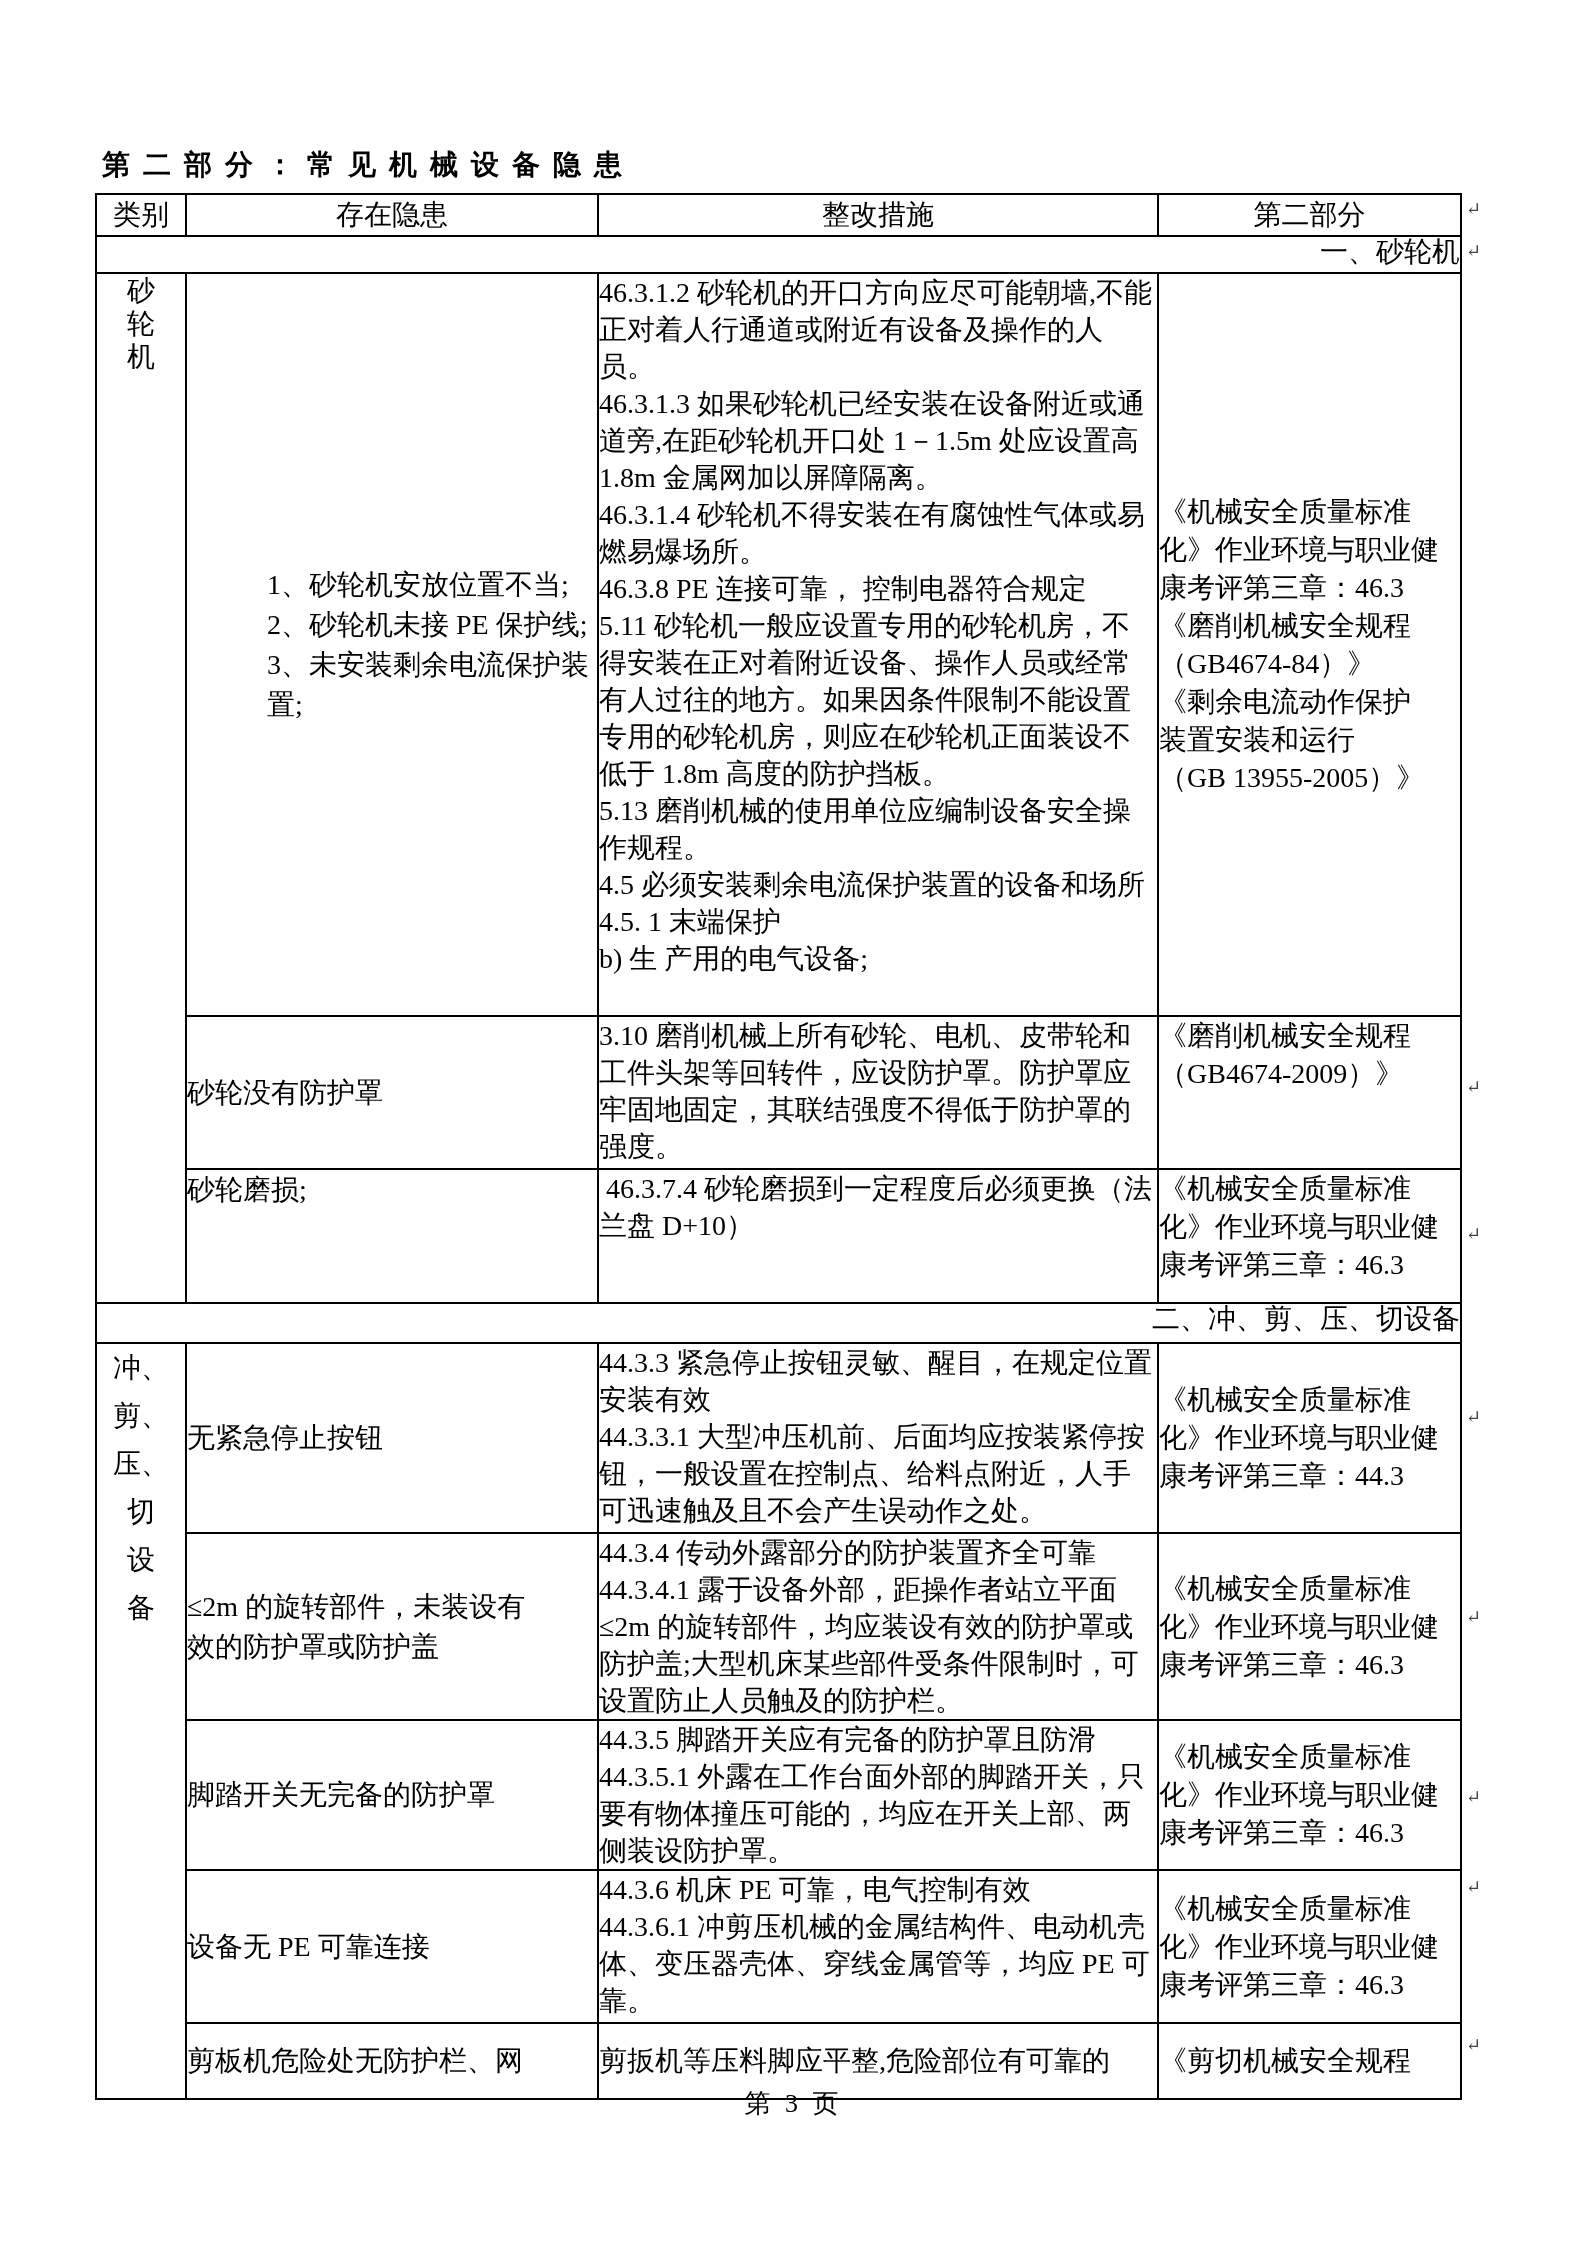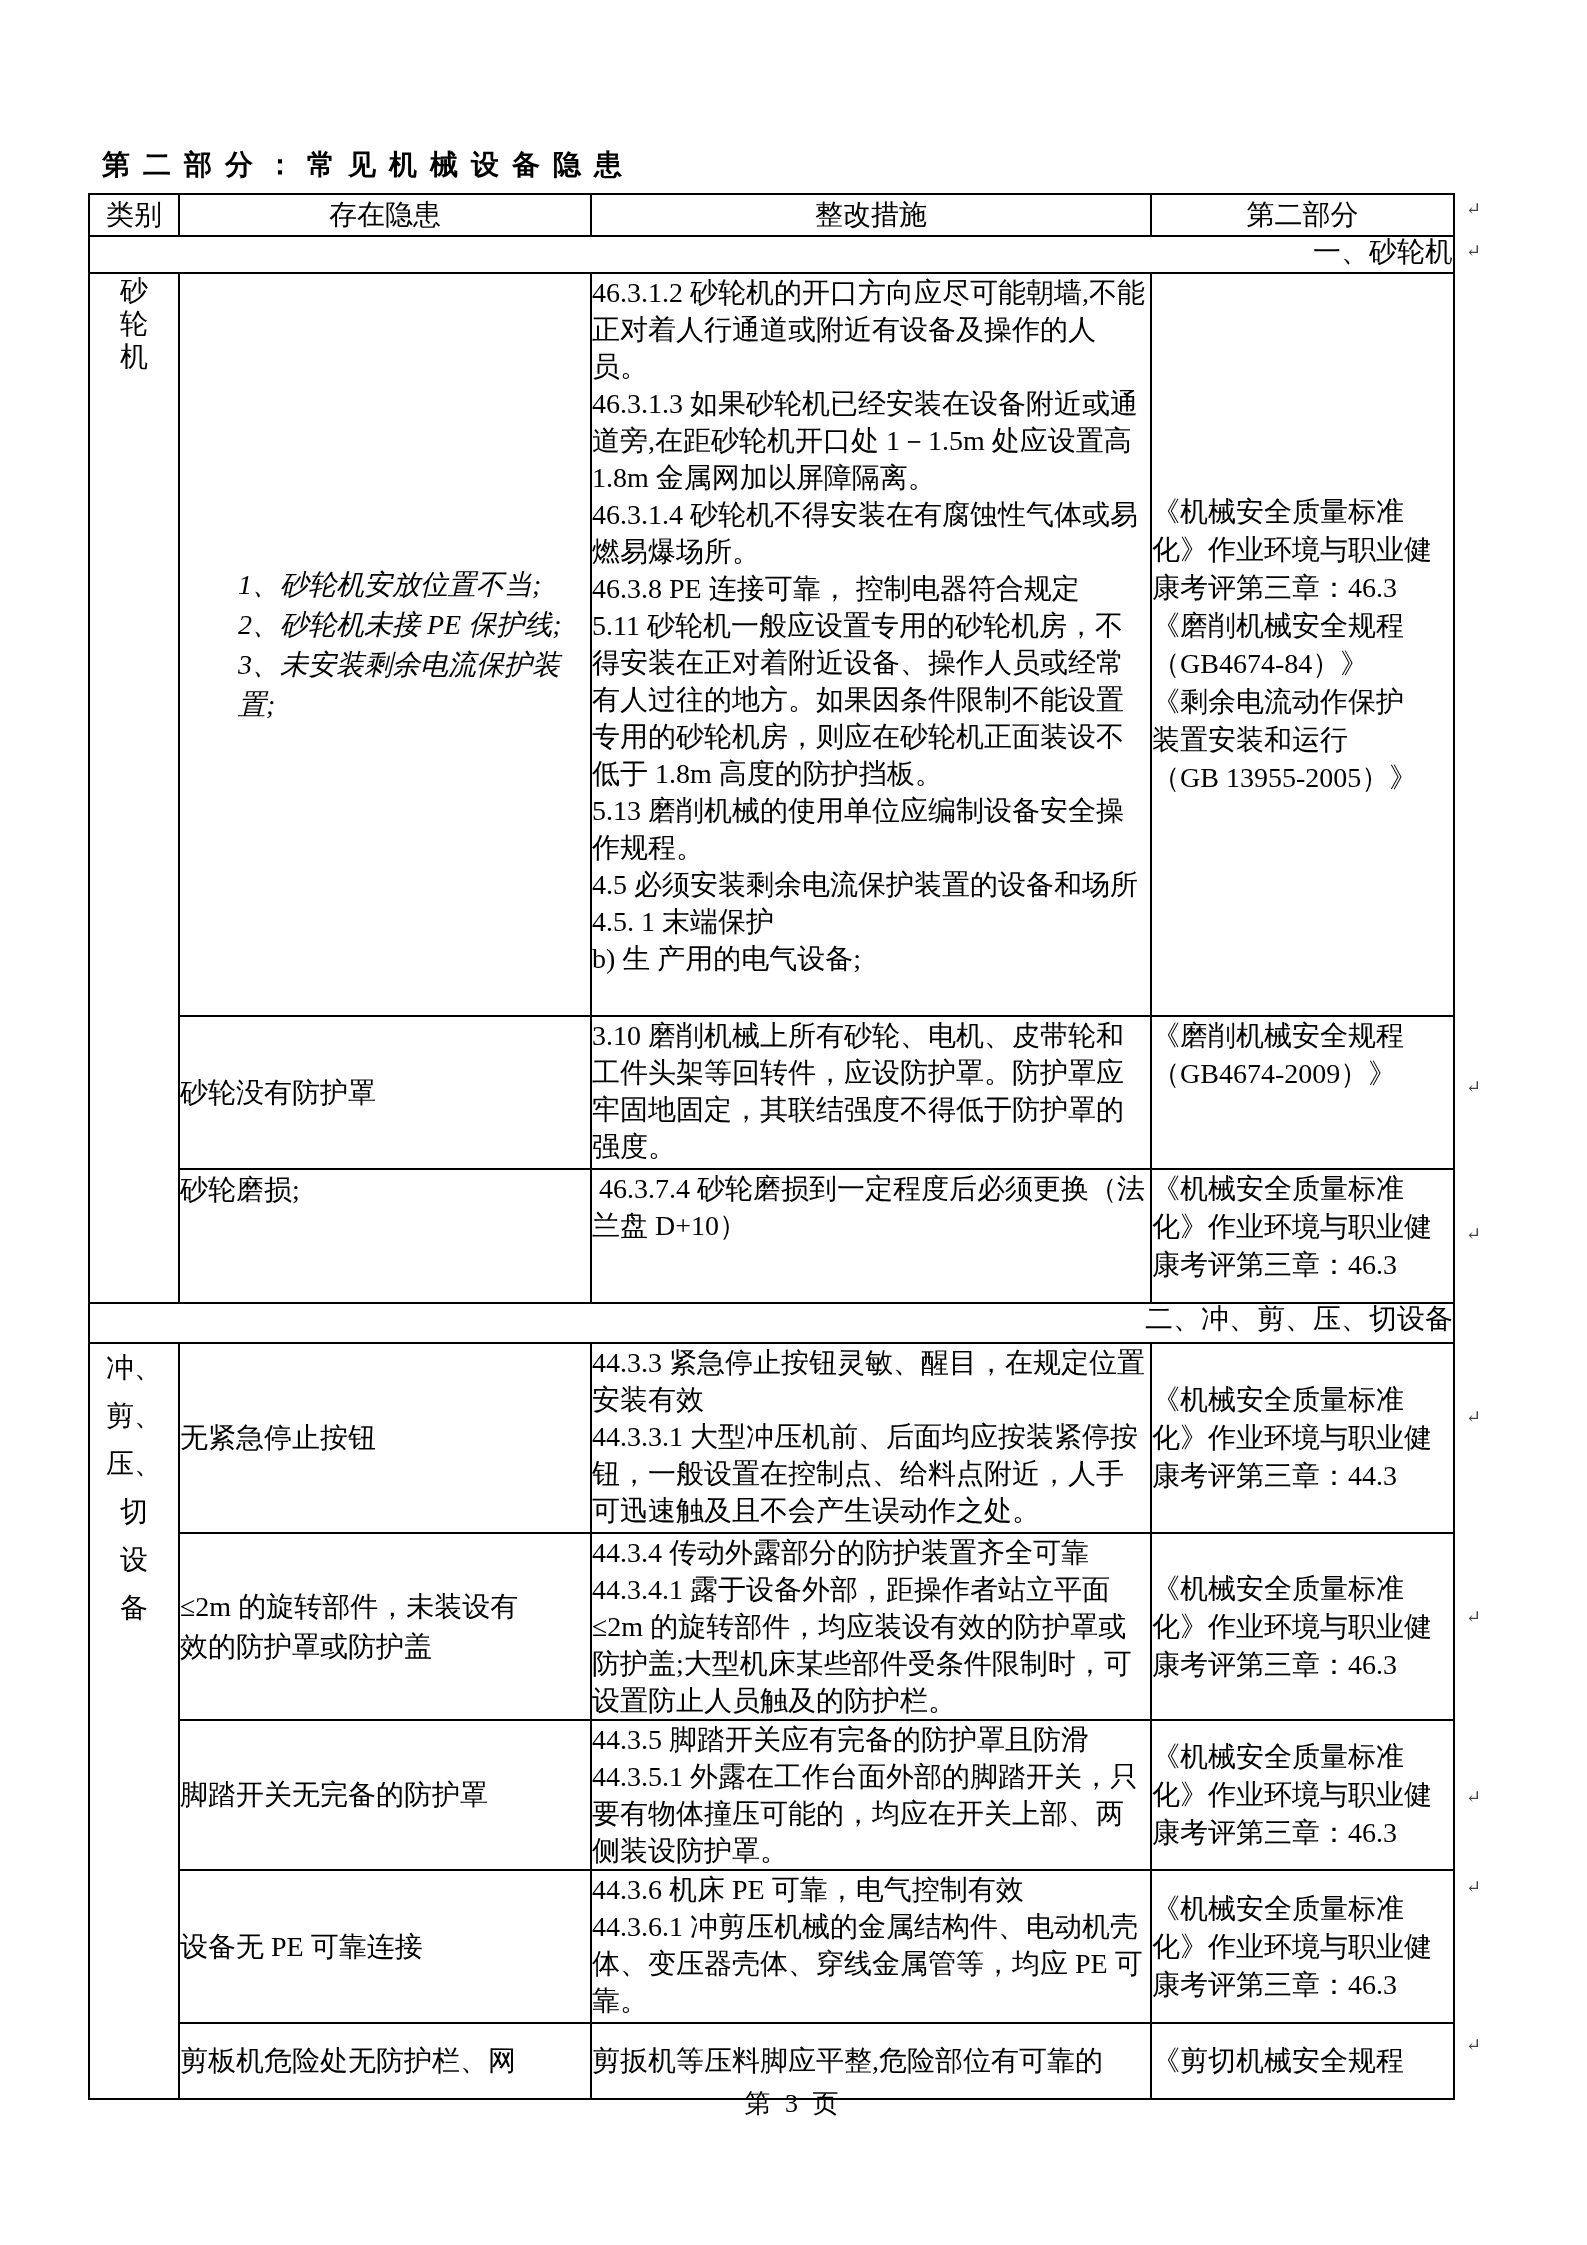--- a/index.html
+++ b/index.html
@@ -9,37 +9,37 @@
     background:#ffffff;
     font-family:"Liberation Serif","DejaVu Serif",serif;
     color:#000;
     overflow:hidden;
   }
   .doc-title{
     position:absolute;left:102px;top:146px;
     font-size:28px;font-weight:bold;letter-spacing:13px;white-space:nowrap;
   }
   table.hz{
-    position:absolute;left:88px;top:193px;width:1365px;
+    position:absolute;left:95px;top:193px;width:1365px;
     border-collapse:collapse;table-layout:fixed;
   }
   table.hz th,table.hz td{
     border:2px solid #000;
     padding:0;
     font-size:28px;font-weight:normal;
     vertical-align:top;
     overflow:hidden;
   }
   table.hz th{text-align:center;vertical-align:middle;}
   .section-cell{text-align:right;vertical-align:middle;line-height:30px;border-radius:16px;}
   .cat{text-align:center;vertical-align:middle;}
   .cat .v{white-space:pre-line;line-height:33px;display:inline-block;}
   .cat2 .v{line-height:48px;}
   .hazard{padding:6px 8px 6px 30px;line-height:40px;white-space:pre-wrap;}
-  .hazard.indent{padding-left:58px;font-style:italic;}
+  .hazard.indent{padding-left:80px;}
   .measure{padding:5px 22px 2px 12px;line-height:37px;white-space:pre-wrap;}
   .standard{padding:4px 6px 4px 10px;line-height:38px;white-space:pre-wrap;}
   .va-m{vertical-align:middle !important;}
   .va-t{vertical-align:top !important;}
   .footer{
     position:absolute;top:2086px;left:0;width:1587px;
     text-align:center;font-size:26px;letter-spacing:4px;
   }
   .pmark{
     position:absolute;left:1466px;

